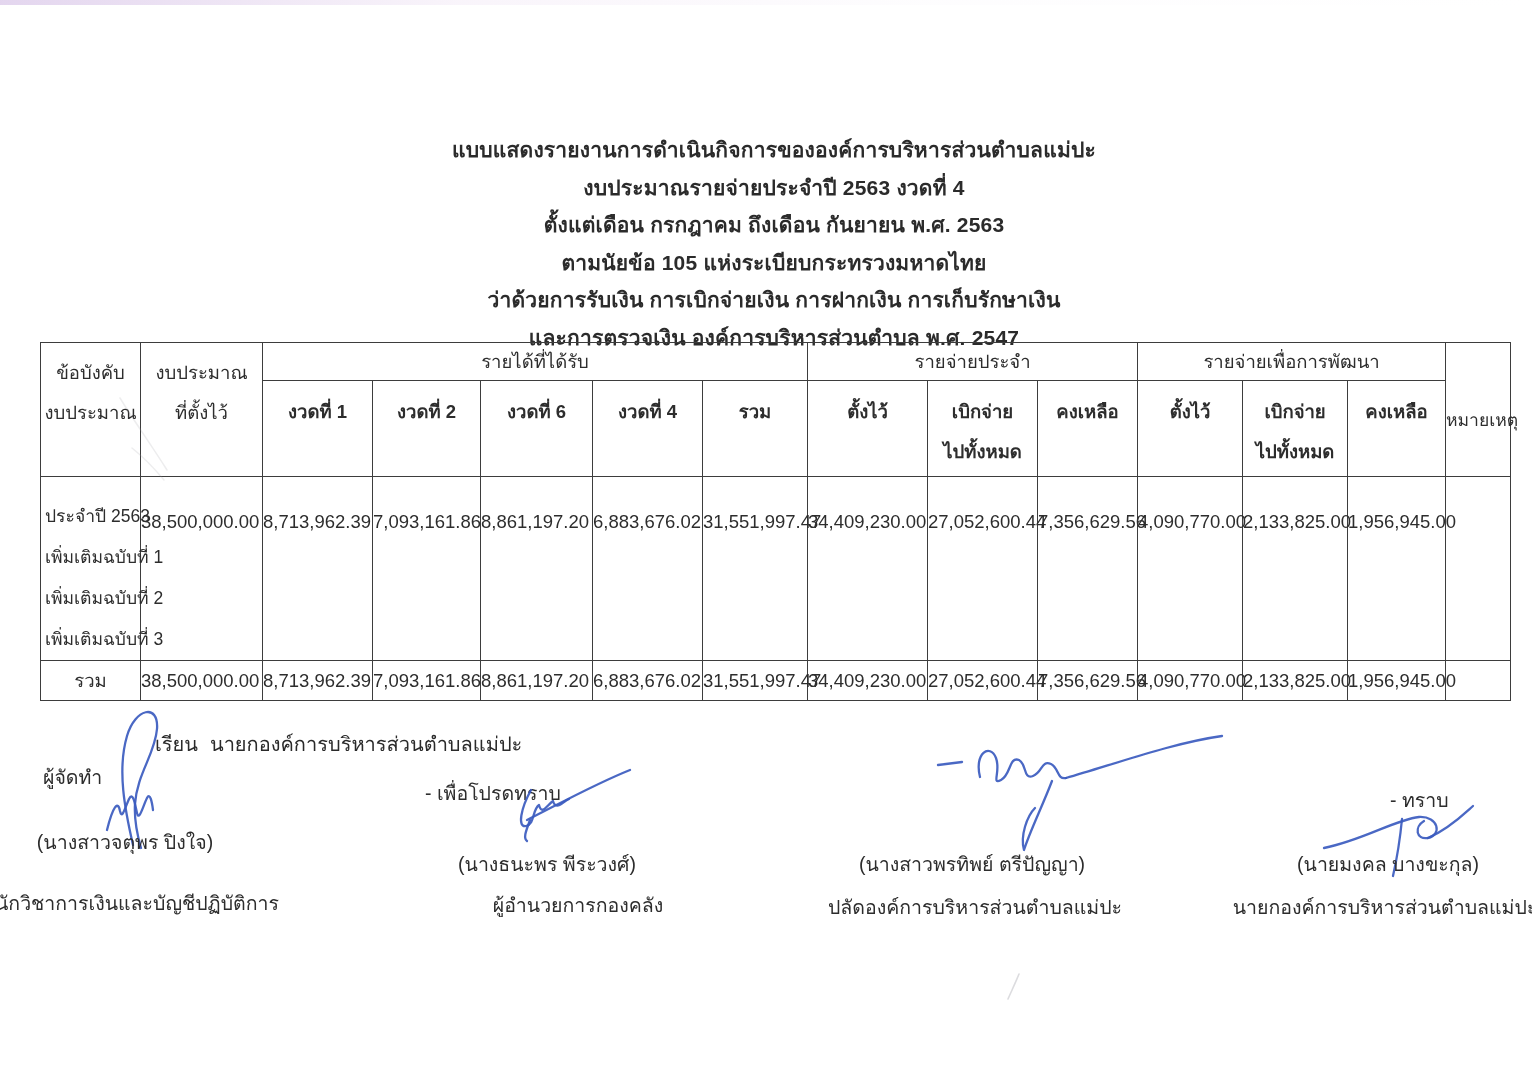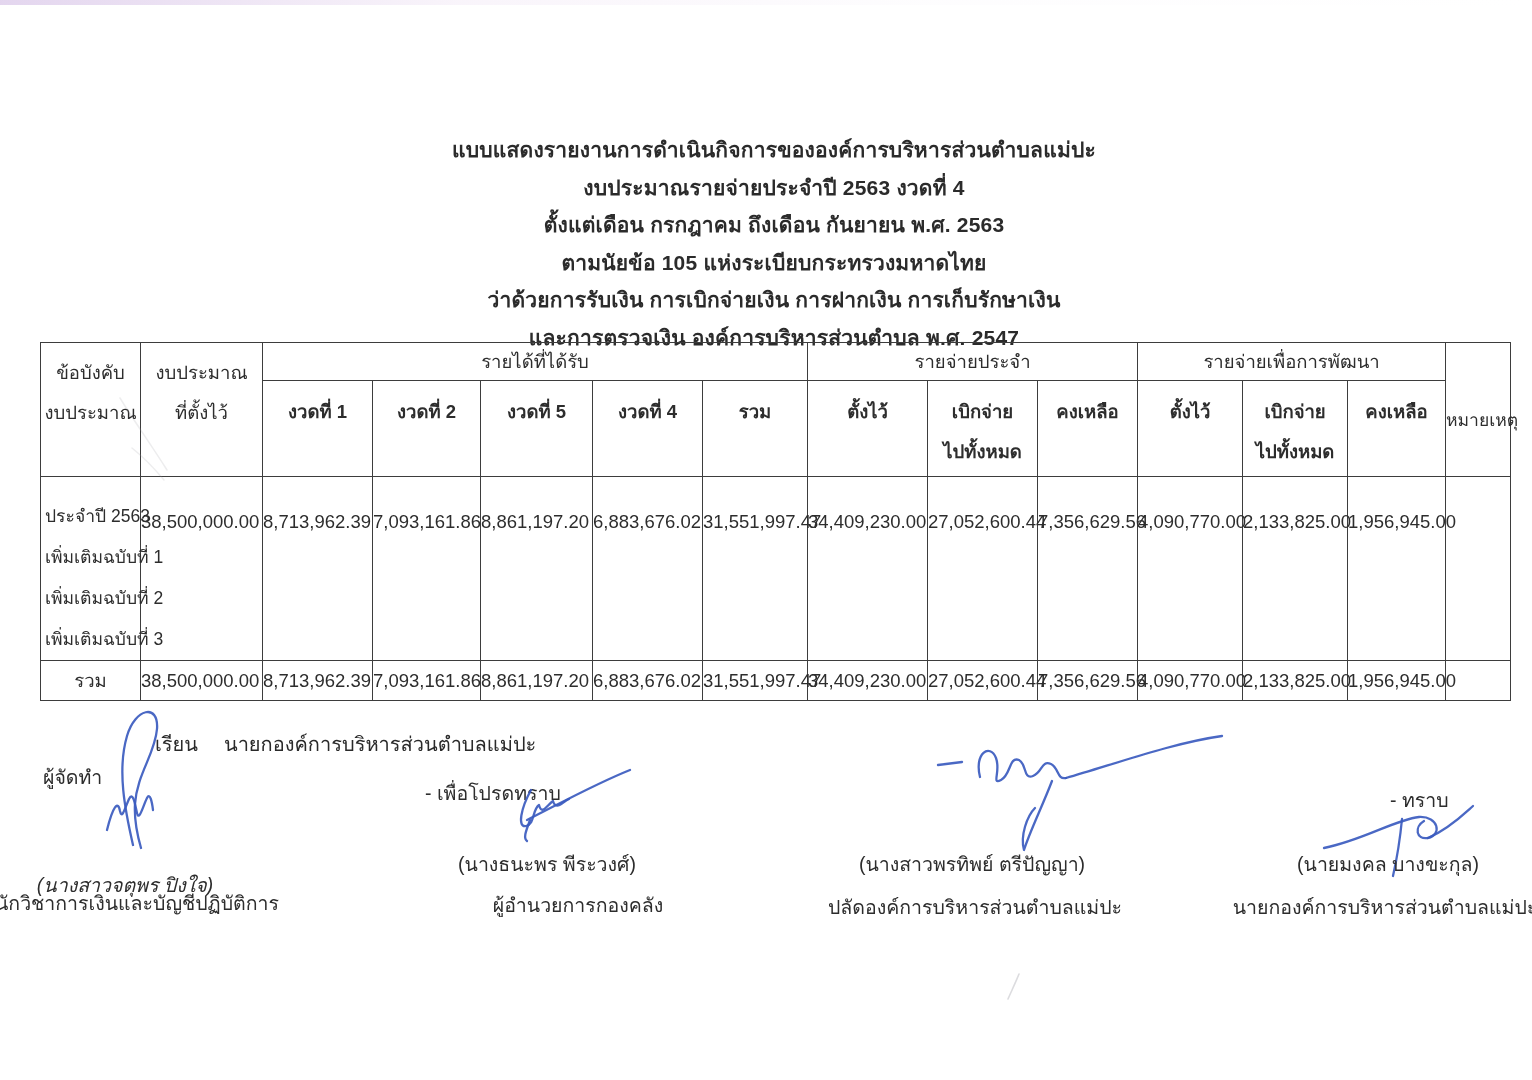--- a/index.html
+++ b/index.html
@@ -77,21 +77,21 @@
   .data-row td.num { padding-top: 34px; }
 
   .total-row td { height: 40px; vertical-align: middle; }
   .total-row td.label { text-align: center; }
 
   
   .abs { position: absolute; }
   .f-text { font-size: 19.5px; color: #2d2d2d; white-space: nowrap; }
   .f-center { transform: translateX(-50%); }
   .to-line { font-size: 20px; color: #2a2a2a; }
-  .to-line .to-prefix { margin-right: 26px; }
+  .to-line .to-prefix { margin-right: 12px; }
 
   svg.sig { position: absolute; overflow: visible; }
   svg.sig path {
     fill: none;
     stroke: #3b5bbf;
     stroke-width: 2.3;
     stroke-linecap: round;
     stroke-linejoin: round;
     opacity: .92;
   }
@@ -145,21 +145,21 @@
           <div>ที่ตั้งไว้</div>
         </th>
         <th colspan="5">รายได้ที่ได้รับ</th>
         <th colspan="3">รายจ่ายประจำ</th>
         <th colspan="3">รายจ่ายเพื่อการพัฒนา</th>
         <th rowspan="2" class="remark-h">หมายเหตุ</th>
       </tr>
       <tr class="hrow2">
         <th>งวดที่ 1</th>
         <th>งวดที่ 2</th>
-        <th>งวดที่ 5</th>
+        <th>งวดที่ 6</th>
         <th>งวดที่ 4</th>
         <th>รวม</th>
         <th>ตั้งไว้</th>
         <th>
           <div>เบิกจ่าย</div>
           <div>ไปทั้งหมด</div>
         </th>
         <th>คงเหลือ</th>
         <th>ตั้งไว้</th>
         <th>
@@ -212,21 +212,21 @@
 
   <div class="abs to-line" style="left:155px; top:728px;">
     <span class="to-prefix">เรียน</span><span>นายกองค์การบริหารส่วนตำบลแม่ปะ</span>
   </div>
 
   <div class="abs f-text" style="left:43px; top:762px;">ผู้จัดทำ</div>
   <svg class="sig" style="left:95px; top:712px;" width="115" height="140" viewBox="0 0 115 140">
     <path d="M38,133 C30,98 22,58 32,24 C40,-4 64,-9 62,17 C60,42 42,62 40,92 C39,108 42,122 46,136"></path>
     <path d="M12,118 C18,94 23,88 25,99 C27,108 30,96 34,87 C38,79 40,92 42,101 C44,110 48,94 52,86 C55,80 57,90 58,98"></path>
   </svg>
-  <div class="abs f-text f-center" style="left:125px; top:870px;font-style:italic;">(นางสาวจตุพร  ปิงใจ)</div>
+  <div class="abs f-text f-center" style="left:125px; top:827px;">(นางสาวจตุพร  ปิงใจ)</div>
   <div class="abs f-text f-center" style="left:137px; top:888px;">นักวิชาการเงินและบัญชีปฏิบัติการ</div>
 
   <div class="abs f-text" style="left:425px; top:778px;">-  เพื่อโปรดทราบ</div>
   <svg class="sig" style="left:497px; top:768px;" width="135" height="75" viewBox="0 0 135 75">
     <path d="M30,52 C62,36 98,16 133,2"></path>
     <path d="M34,22 C24,40 20,60 29,58 C38,56 35,42 42,37 C45,48 50,37 56,33 C59,43 65,34 72,31"></path>
     <path d="M33,52 C29,63 26,70 30,73"></path>
   </svg>
   <div class="abs f-text f-center" style="left:547px; top:849px;">(นางธนะพร  พีระวงศ์)</div>
   <div class="abs f-text f-center" style="left:578px; top:890px;">ผู้อำนวยการกองคลัง</div>

